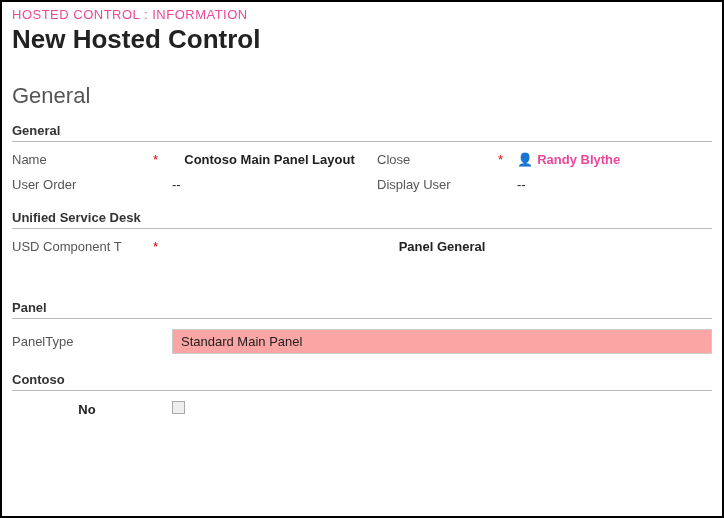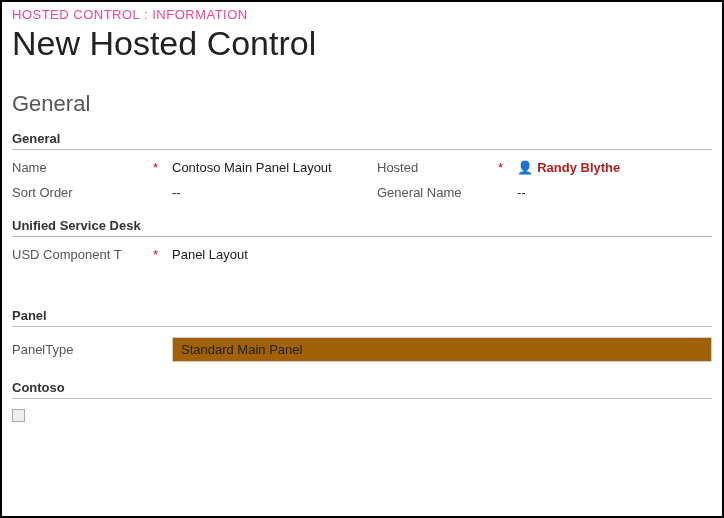--- a/index.html
+++ b/index.html
@@ -12,22 +12,22 @@
     padding: 5px 10px 10px 10px;
     overflow: hidden;
   }
   .breadcrumb {
     font-size: 13px;
     color: #ec4899;
     letter-spacing: 0.5px;
     margin-bottom: 2px;
   }
   .page-title {
-    font-size: 34px;
-    font-weight: 400;
+    font-size: 26px;
+    font-weight: 700;
     color: #222;
     margin-bottom: 28px;
   }
   .section-title {
     font-size: 22px;
     font-weight: 400;
     color: #555;
     margin-bottom: 14px;
   }
   .subsection {
@@ -55,39 +55,39 @@
     white-space: nowrap;
     overflow: hidden;
   }
   .req {
     color: #d00;
     position: absolute;
     right: 4px;
     top: 0;
   }
   .value-cell { color: #222; }
-  .value-bold { font-weight: 400; }
+  .value-bold { font-weight: 700; text-align: center; }
   .owner-link {
-    color: #b91c1c;
+    color: #ec4899;
     font-weight: 700;
     cursor: pointer;
   }
   .owner-wrap { display: flex; align-items: center; gap: 4px; }
   .owner-icon { font-size: 13px; color: #888; }
   .single-row {
     display: grid;
     grid-template-columns: 150px 1fr;
     column-gap: 10px;
     row-gap: 10px;
     font-size: 13px;
     margin-bottom: 18px;
     align-items: center;
   }
   .select-box {
-    background: #a16207;
+    background: #fca5a5;
     border: 1px solid #ccc;
     padding: 4px 8px;
     font-size: 13px;
     color: #222;
     width: 100%;
   }
   .checkbox {
     width: 13px;
     height: 13px;
     border: 1px solid #aaa;
@@ -105,51 +105,52 @@
 
 <div class="subsection">General</div>
 <div class="form-grid">
   <div class="label-cell">
     <span>Name</span>
     <span class="req">*</span>
   </div>
   <div class="value-cell value-bold">Contoso Main Panel Layout</div>
 
   <div class="label-cell">
-    <span>Hosted</span>
+    <span>Close</span>
     <span class="req">*</span>
   </div>
   <div class="value-cell owner-wrap">
     <span class="owner-icon">👤</span>
     <span class="owner-link">Randy Blythe</span>
   </div>
 
-  <div class="label-cell">Sort Order</div>
+  <div class="label-cell">User Order</div>
   <div class="value-cell">--</div>
 
-  <div class="label-cell">General Name</div>
+  <div class="label-cell">Display User</div>
   <div class="value-cell">--</div>
 </div>
 
 <div class="subsection">Unified Service Desk</div>
 <div class="single-row">
   <div class="label-cell">
     <span>USD Component T</span>
     <span class="req">*</span>
   </div>
-  <div class="value-cell value-bold">Panel Layout</div>
+  <div class="value-cell value-bold">Panel General</div>
 </div>
 
 <div class="spacer-md"></div>
 
 <div class="subsection">Panel</div>
 <div class="single-row">
   <div class="label-cell">PanelType</div>
   <div class="select-box">Standard Main Panel</div>
 </div>
 
 <div class="subsection">Contoso</div>
 <div class="single-row">
+  <div class="value-cell value-bold">No</div>
 
   <div class="value-cell">
     <span class="checkbox"></span>
   </div>
 </div>
 
 </body></html>

